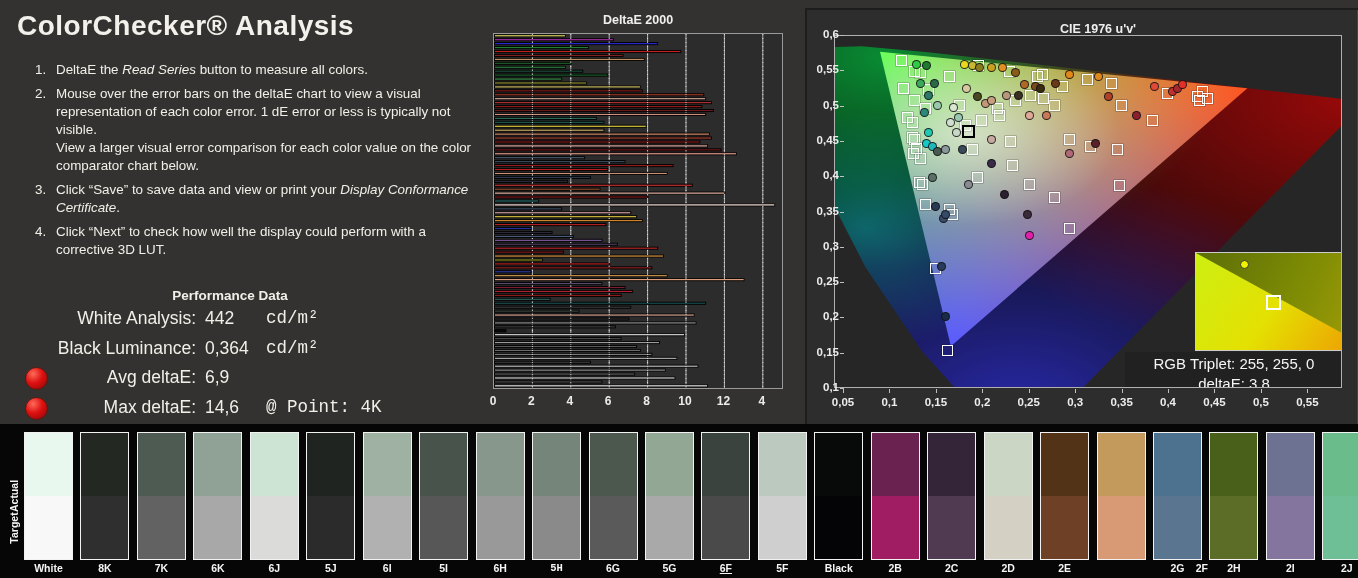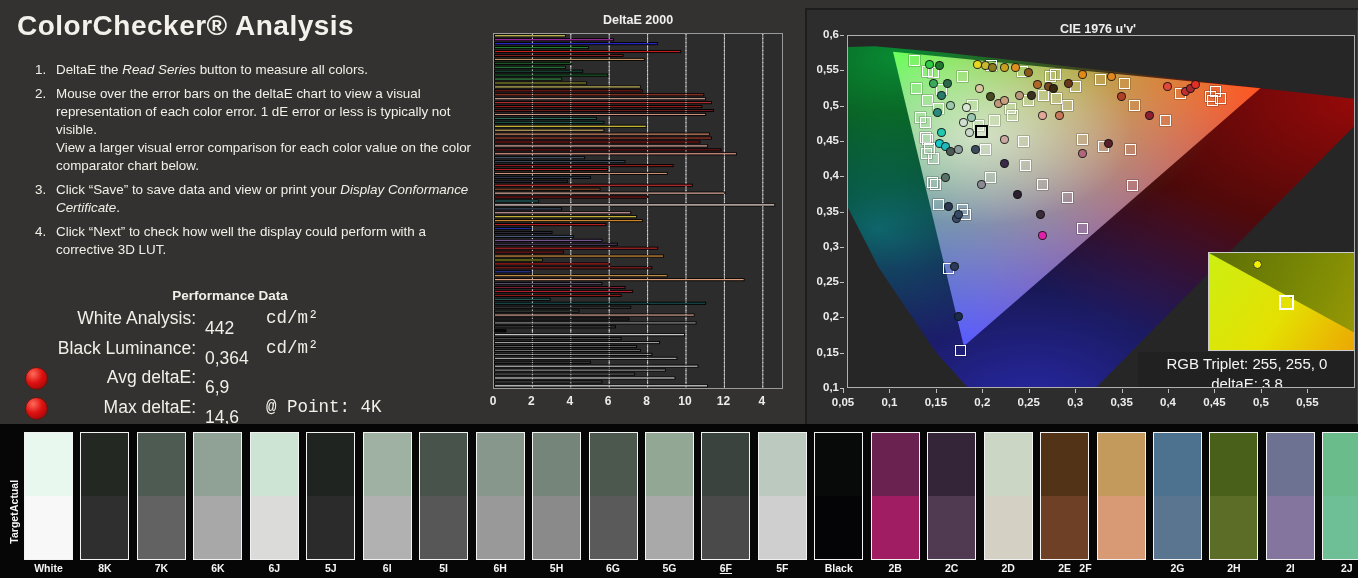--- a/index.html
+++ b/index.html
@@ -11,38 +11,38 @@
   
   #left-panel { position:absolute; left:0; top:0; width:483px; height:424px; }
   #page-title { position:absolute; left:17px; top:10px; font-size:28px; font-weight:600; letter-spacing:0.5px; color:#f4f1ec; }
   #instructions { position:absolute; left:50px; top:61px; width:425px; font-size:13.4px; line-height:18px; color:#f2efe9; }
   #instructions li { margin-bottom:6px; padding-left:6px; }
   #instructions .it { font-style:italic; }
   #perf { position:absolute; left:0; top:282px; width:460px; }
   #perf-heading { position:absolute; left:0; top:6px; width:460px; text-align:center; font-size:13.5px; font-weight:700; color:#f2efe9; }
   .perf-row { position:absolute; left:0; width:460px; height:26px; font-size:17.5px; }
   .perf-row .plabel { position:absolute; left:0; width:196px; text-align:right; }
-  .perf-row .pvalue { position:absolute; left:205px;margin-top:10px; }
+  .perf-row .pvalue { position:absolute; left:205px; }
   .perf-row .punit  { position:absolute; left:266px;font-family:Liberation Mono, monospace; }
   .ball {
     position:absolute; left:25px; top:0px; width:23px; height:23px; border-radius:50%;
     background:radial-gradient(circle at 34% 28%, #ff6a5a 0%, #e01010 45%, #9c0404 100%);
     border:1px solid #5a1a12;
   }
   
   #deltae-panel { position:absolute; left:483px; top:0; width:320px; height:424px; }
   #deltae-title { position:absolute; left:10px; top:13px; width:290px; text-align:center; font-size:12.5px; font-weight:700; color:#efefef; }
   #deltae-plot { position:absolute; left:10px; top:33px; width:290px; height:356px; background:#2c2c2c; border:1px solid #9a9a9a; }
   .xtick-label { position:absolute; width:24px; text-align:center; font-size:12px; font-weight:700; color:#ececec; }
   
   #cie-panel { position:absolute; left:805px; top:8px; width:553px; height:417px;
     background:#2d2d2d; border-top:2px solid #1d1d1d; border-left:2px solid #1d1d1d;
     box-shadow: inset -1px -1px 0 #454545; }
   #cie-title { position:absolute; left:36px; top:12px; width:510px; text-align:center; font-size:12.5px; font-weight:700; color:#efefef; }
-  #cie-plot { position:absolute; left:40px; top:25px; width:508px; height:353px; background:#262626; border:1px solid #b0b0b0; overflow:hidden; }
+  #cie-plot { position:absolute; left:27px; top:25px; width:508px; height:353px; background:#262626; border:1px solid #b0b0b0; overflow:hidden; }
   #cie-horseshoe { position:absolute; left:0; top:0; width:100%; height:100%;
     clip-path:polygon(-4.9% 3.3%, 5.3% 2.9%, 18.8% 4.7%, 38.8% 7.9%, 64.6% 12.1%, 104.8% 18.7%, 37.6% 116.8%, 30.4% 109%, 25.2% 102.6%, 17.2% 89.8%, 6% 65.8%, -4% 37.7%, -8.5% 17.4%, -8.3% 7.2%);
     background:
       radial-gradient(90% 80% at 10% 6%, rgba(0,190,60,1), rgba(0,60,20,0) 75%),
       radial-gradient(110% 95% at 102% 17%, rgba(210,0,0,1), rgba(60,0,0,0) 82%),
       radial-gradient(95% 90% at 36% 108%, rgba(45,45,235,1), rgba(10,10,60,0) 78%),
       radial-gradient(45% 45% at 6% 55%, rgba(0,140,150,0.8), rgba(0,140,150,0) 75%),
       #0d0d0d;
     background-blend-mode:screen, screen, screen, screen, normal;
     filter:brightness(0.72);
@@ -468,21 +468,21 @@
         <div class="swatch-label" style="left: 415.15px;">5I</div>
         <div class="swatch" style="left: 475.6px;">
           <div class="half a" style="background: rgb(136, 151, 139);"></div>
           <div class="half t" style="background: rgb(154, 153, 154);"></div>
         </div>
         <div class="swatch-label" style="left: 471.6px;">6H</div>
         <div class="swatch" style="left: 532.05px;">
           <div class="half a" style="background: rgb(117, 133, 122);"></div>
           <div class="half t" style="background: rgb(138, 138, 138);"></div>
         </div>
-        <div class="swatch-label" style="left: 528.05px;">5H</div>
+        <div class="swatch-label" style="left: 528.05px; font-family: Liberation Mono, monospace;">5H</div>
         <div class="swatch" style="left: 588.5px;">
           <div class="half a" style="background: rgb(76, 87, 78);"></div>
           <div class="half t" style="background: rgb(91, 90, 91);"></div>
         </div>
         <div class="swatch-label" style="left: 584.5px;">6G</div>
         <div class="swatch" style="left: 644.95px;">
           <div class="half a" style="background: rgb(147, 167, 149);"></div>
           <div class="half t" style="background: rgb(170, 169, 170);"></div>
         </div>
         <div class="swatch-label" style="left: 640.95px;">5G</div>
@@ -518,21 +518,21 @@
         <div class="swatch-label" style="left: 979.65px;">2D</div>
         <div class="swatch" style="left: 1040.1px;">
           <div class="half a" style="background: rgb(83, 51, 24);"></div>
           <div class="half t" style="background: rgb(110, 65, 38);"></div>
         </div>
         <div class="swatch-label" style="left: 1036.1px;">2E</div>
         <div class="swatch" style="left: 1096.55px;">
           <div class="half a" style="background: rgb(196, 153, 92);"></div>
           <div class="half t" style="background: rgb(216, 154, 116);"></div>
         </div>
-        <div class="swatch-label" style="left: 1057px;">2F</div>
+        <div class="swatch-label" style="left: 1151px; text-align: right;">2F</div>
         <div class="swatch" style="left: 1153px;">
           <div class="half a" style="background: rgb(76, 114, 144);"></div>
           <div class="half t" style="background: rgb(89, 117, 144);"></div>
         </div>
         <div class="swatch-label" style="left: 1149px;">2G</div>
         <div class="swatch" style="left: 1209.45px;">
           <div class="half a" style="background: rgb(73, 96, 26);"></div>
           <div class="half t" style="background: rgb(91, 109, 39);"></div>
         </div>
         <div class="swatch-label" style="left: 1205.45px;">2H</div>

